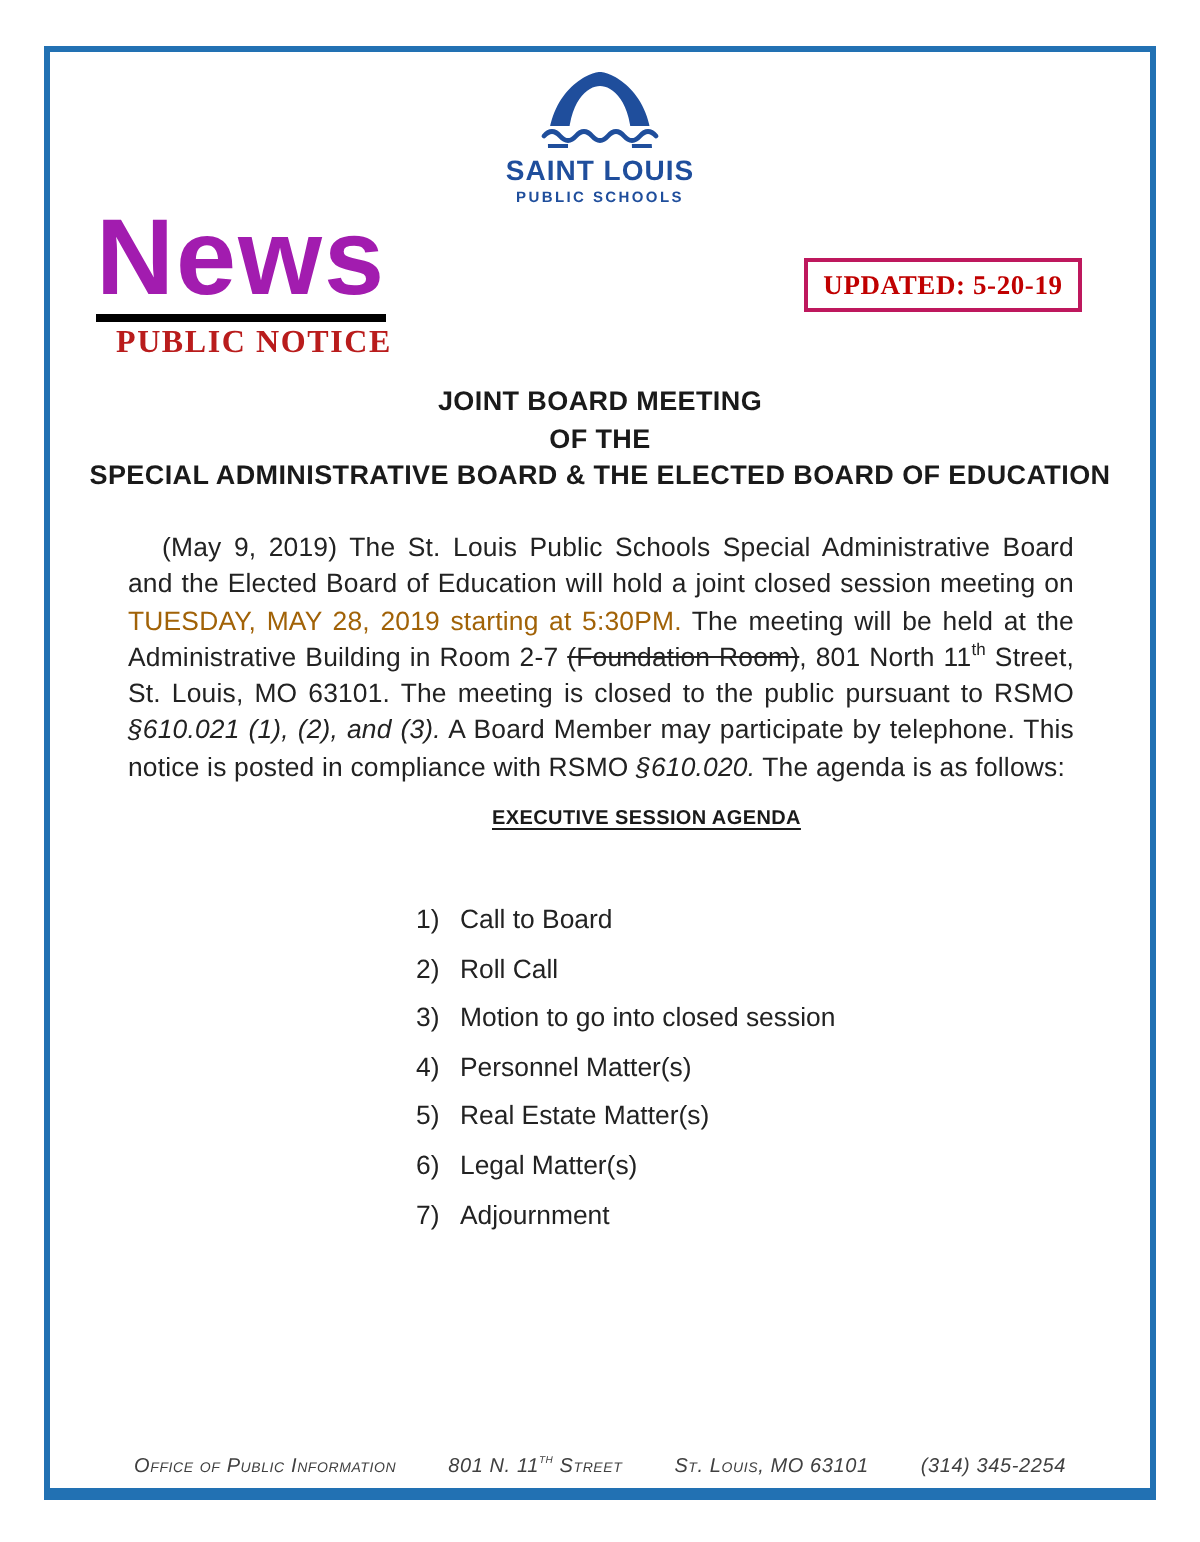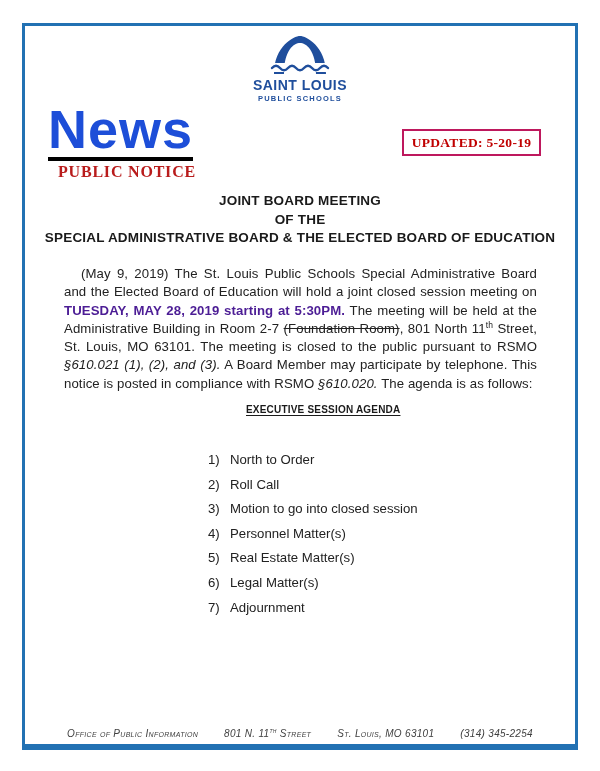--- a/index.html
+++ b/index.html
@@ -14,21 +14,21 @@
   }
 
   
   .logo-wrap { position:absolute; left:0; top:34px; width:600px; text-align:center; }
   .logo-wrap svg { display:inline-block; }
   .logo-text-1 { font-family:"Liberation Sans", sans-serif; font-weight:bold; letter-spacing:0.5px; }
   .logo-text-2 { font-family:"Liberation Sans", sans-serif; font-weight:bold; letter-spacing:1.2px; }
 
   
   .news-wrap { position:absolute; left:48px; top:102px; width:200px; }
-  .news-word { font-size:54px; line-height:1; font-weight:bold; color:#1d4ed8; letter-spacing:1px; }
+  .news-word { font-size:54px; line-height:1; font-weight:bold; color:#a21caf; letter-spacing:1px; }
   .news-underline { width:145px; height:4px; background:#000000; margin-top:1px; }
   .public-notice { font-family:"Liberation Serif", serif; font-weight:bold; font-size:16px;
     letter-spacing:0.8px; color:#b91c1c; margin-top:2px; margin-left:10px; }
 
   .updated-box {
     position:absolute; left:402px; top:129px; width:139px; height:27px;
     border:2px solid #be185d; display:flex; align-items:center; justify-content:center;
     background:#ffffff;
   }
   .updated-text { font-family:"Liberation Serif", serif; font-weight:bold; font-size:13.5px;
@@ -38,21 +38,21 @@
   .doc-title { position:absolute; left:0; top:192px; width:600px; text-align:center;
     font-weight:bold; font-size:13.5px; line-height:18.5px; color:#1a1a1a; letter-spacing:0.2px; }
   .doc-title .t-italic { }
 
   
   .body-par {
     position:absolute; left:64px; top:265px; width:473px;
     font-size:13.2px; line-height:18.3px; color:#222222;
     text-align:justify; text-indent:17px; letter-spacing:0.1px;
   }
-  .seg-bluebold { color:#4c1d95; font-weight:bold; }
+  .seg-bluebold { color:#a16207; font-weight:normal; }
   .seg-strike { text-decoration:line-through; }
   .seg-italic { font-style:italic; }
   .seg-sup { vertical-align:super; font-size:8.5px; line-height:0; }
 
   
   .agenda-heading { position:absolute; left:200px; top:404px;
     font-weight:bold; font-size:10px; color:#1a1a1a; text-decoration:underline;
     text-underline-offset:2px; letter-spacing:0.2px;padding-left:46px; }
   .agenda-list { position:absolute; left:208px; top:448px; font-size:13.2px; color:#222222; }
   .agenda-item { display:flex; line-height:24.6px; }
@@ -99,21 +99,21 @@
     <div>SPECIAL ADMINISTRATIVE BOARD &amp; THE ELECTED BOARD OF EDUCATION</div>
   </div>
 
   <p class="body-par"><span>(May 9, 2019)  The St. Louis Public Schools Special Administrative Board and the Elected Board of Education will hold a joint closed session meeting on </span><span class="seg-bluebold">TUESDAY, MAY 28, 2019 starting at 5:30PM.</span><span> The meeting will be held at the Administrative Building in Room 2-7 </span><span class="seg-strike">(Foundation Room)</span><span>, 801 North 11</span><span class="seg-sup">th</span><span> Street, St. Louis, MO 63101. The meeting is closed to the public pursuant to RSMO </span><span class="seg-italic">§610.021 (1), (2), and (3).</span><span> A Board Member may participate by telephone. This notice is posted in compliance with RSMO </span><span class="seg-italic">§610.020.</span><span> The agenda is as follows:</span></p>
 
   <div class="agenda-heading">EXECUTIVE SESSION AGENDA</div>
 
   <div class="agenda-list">
     <div class="agenda-item">
       <span class="agenda-num">1)</span>
-      <span class="agenda-label">North to Order</span>
+      <span class="agenda-label">Call to Board</span>
     </div>
     <div class="agenda-item">
       <span class="agenda-num">2)</span>
       <span class="agenda-label">Roll Call</span>
     </div>
     <div class="agenda-item">
       <span class="agenda-num">3)</span>
       <span class="agenda-label">Motion to go into closed session</span>
     </div>
     <div class="agenda-item">

